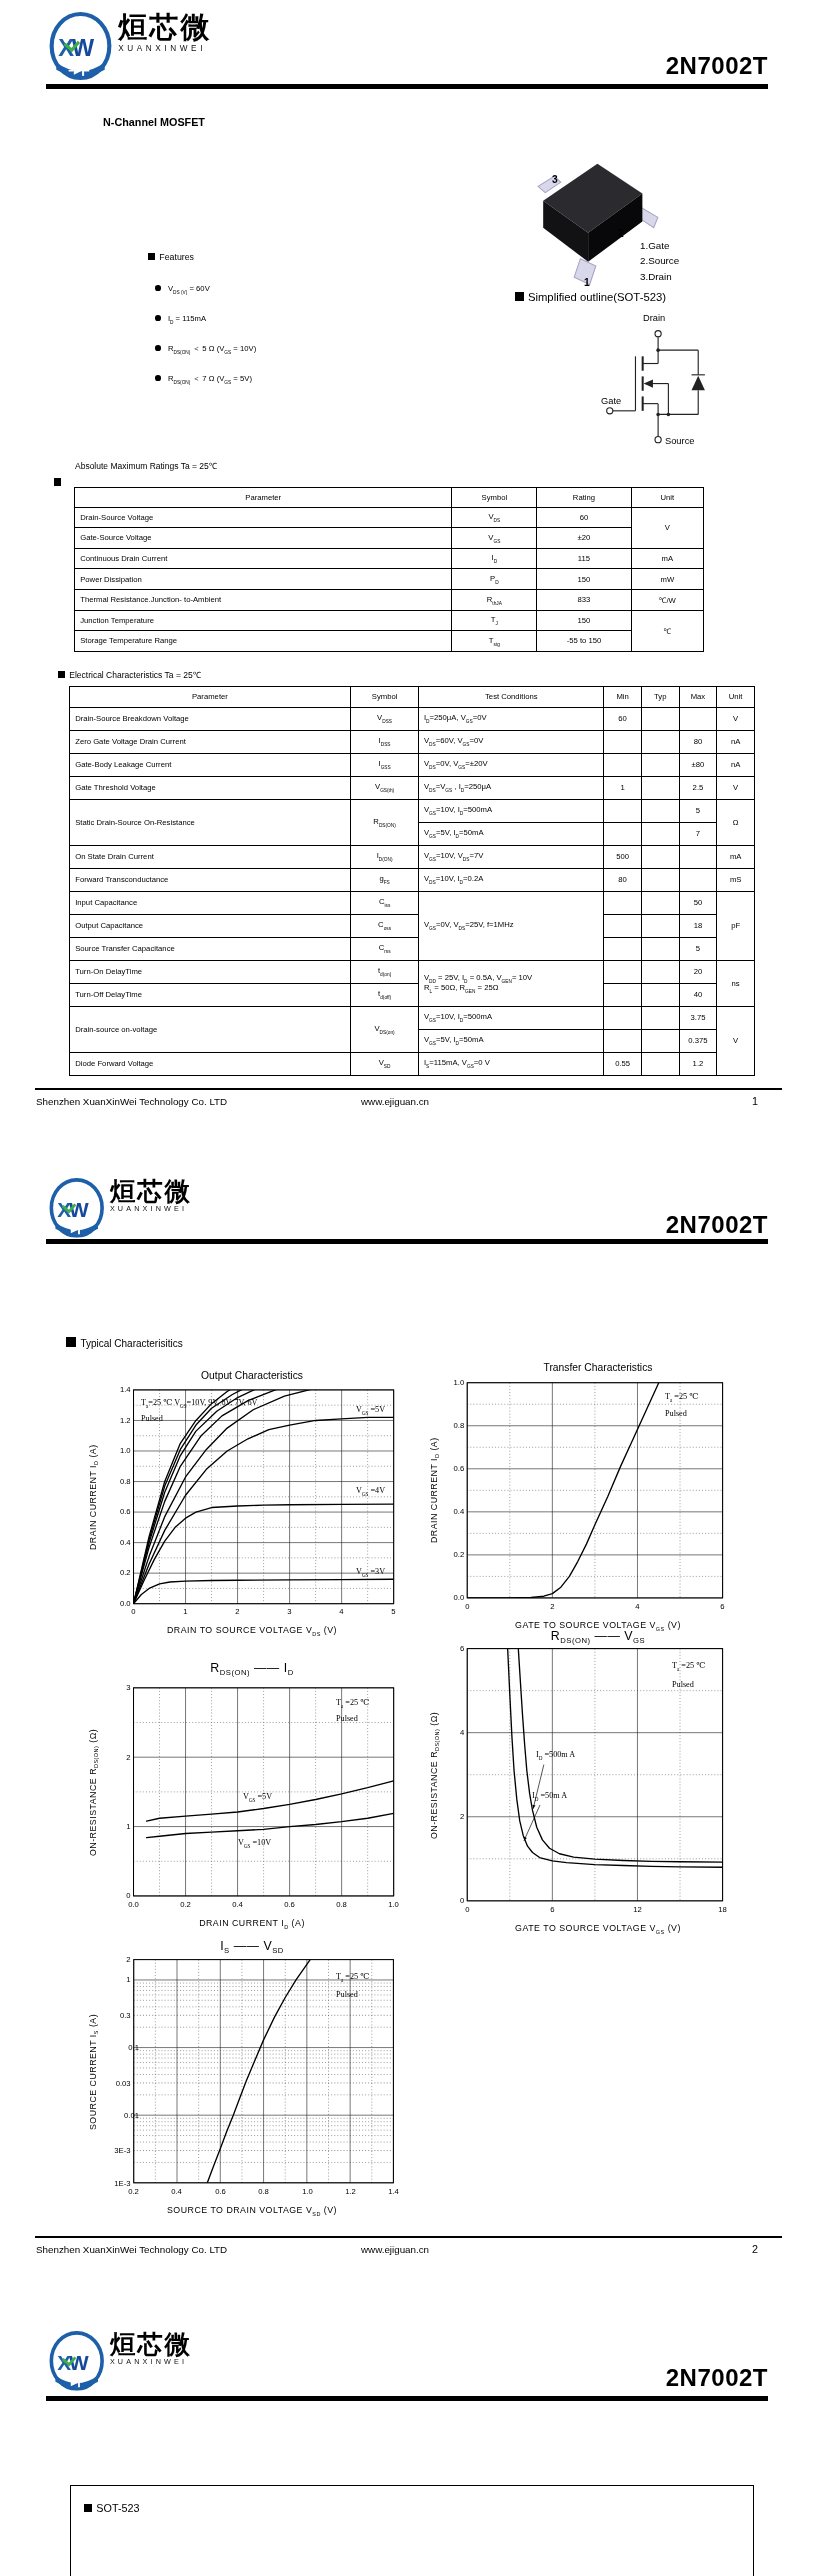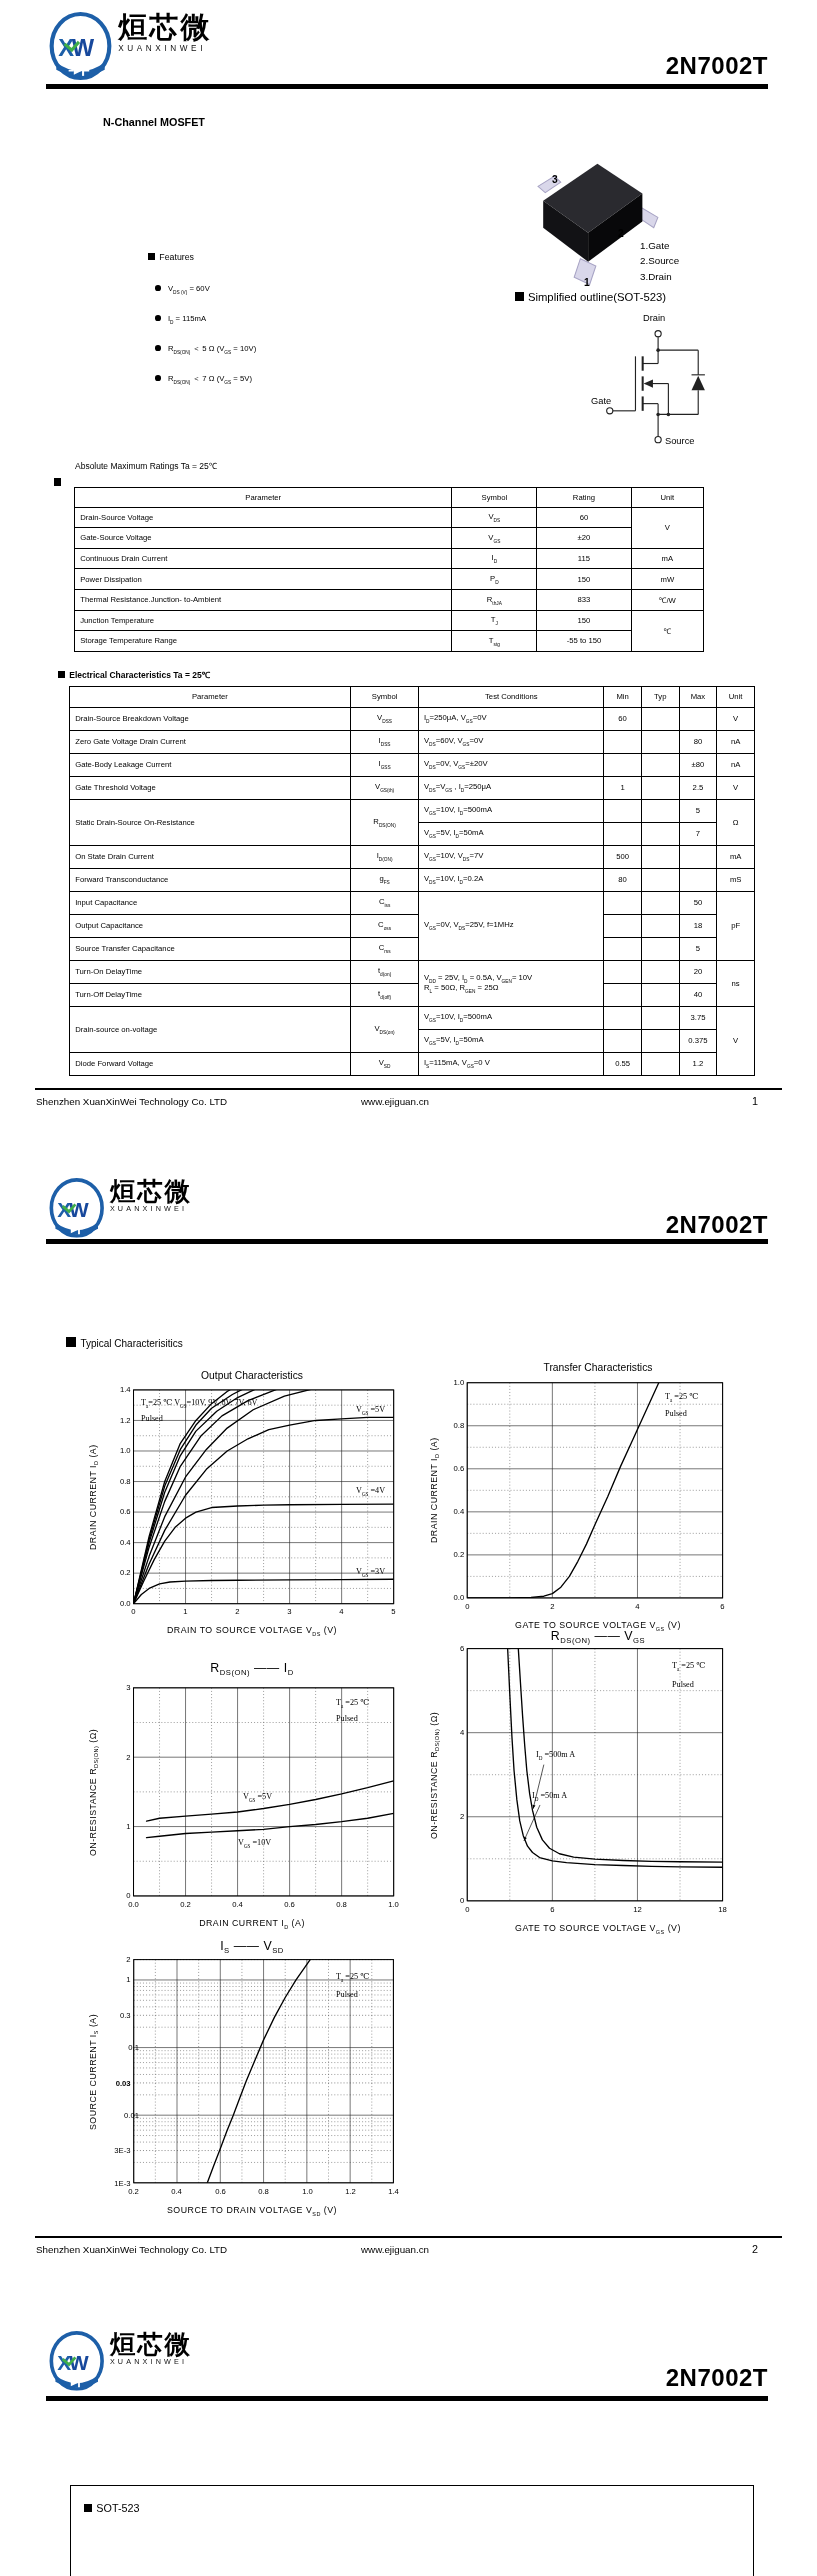--- a/index.html
+++ b/index.html
@@ -121,21 +121,21 @@
       <polygon points="184,145 202,137 202,153" fill="#222" stroke="none"></polygon>
       <line x1="232" y1="145" x2="232" y2="205"></line>
         <circle cx="232" cy="205" r="3.5" fill="#222" stroke="none"></circle>
       <line x1="182" y1="184" x2="212" y2="184"></line>
         <line x1="212" y1="184" x2="212" y2="205"></line>
       <line x1="168" y1="92" x2="168" y2="198"></line>
       <circle cx="118" cy="198" r="6"></circle>
         <line x1="124" y1="198" x2="168" y2="198"></line>
     </svg>
     <div class="mlab" style="left:94px;top:4.1px">Drain</div>
-    <div class="mlab" style="left:42px;top:87px">Gate</div>
+    <div class="mlab" style="left:52px;top:87px">Gate</div>
     <div class="mlab" style="left:116px;top:127px">Source</div>
   </div>
 
   <div class="abs" style="left:75px;top:460px;font-size:8.5px">Absolute Maximum Ratings Ta = 25℃</div>
   <div class="abs" style="left:54px;top:478px;width:7.2px;height:8.2px;background:#000"></div>
   <div class="twrap" style="left:74px;top:487px;width:630px">
     <table class="t t1">
       <colgroup>
           <col style="width:60%">
           <col style="width:13.5%">
@@ -186,21 +186,21 @@
           </tr>
       <tr>
             <td class="l">Storage Temperature Range</td>
             <td>T<sub>stg</sub></td>
             <td>-55 to 150</td>
           </tr>
     </tbody>
       </table>
   </div>
 
-  <div class="secttl" style="left:58px;top:669px;font-size:8.5px;font-weight:700"><span class="sq"></span><span>Electrical Characteristics Ta = 25℃</span></div>
+  <div class="secttl" style="left:58px;top:669px;font-size:8.5px;font-weight:400"><span class="sq"></span><span>Electrical Characteristics Ta = 25℃</span></div>
   <div class="twrap" style="left:69px;top:686px;width:686px">
     <table class="t t2">
       <colgroup>
           <col style="width:41%">
           <col style="width:10%">
           <col style="width:27%">
           <col style="width:5.5%">
           <col style="width:5.5%">
           <col style="width:5.5%">
           <col style="width:5.5%">
@@ -640,21 +640,21 @@
       <div class="tickx" style="left: 80px; top: 249px;">0.4</div>
       <div class="tickx" style="left: 124px; top: 249px;">0.6</div>
       <div class="tickx" style="left: 167px; top: 249px;">0.8</div>
       <div class="tickx" style="left: 211px; top: 249px;">1.0</div>
       <div class="tickx" style="left: 254px; top: 249px;">1.2</div>
       <div class="tickx" style="left: 297px; top: 249px;">1.4</div>
       <div class="ticky" style="left: 20.6px; top: 17px;">2</div>
       <div class="ticky" style="left: 20.6px; top: 37px;">1</div>
       <div class="ticky" style="left: 20.6px; top: 73px;">0.3</div>
       <div class="ticky" style="left: 29px; top: 105px;">0.1</div>
-      <div class="ticky" style="left: 20.6px; top: 141px; font-weight: bold;">0.03</div>
+      <div class="ticky" style="left: 20.6px; top: 141px;">0.03</div>
       <div class="ticky" style="left: 29px; top: 173px;">0.01</div>
       <div class="ticky" style="left: 20.6px; top: 208px;">3E-3</div>
       <div class="ticky" style="left: 20.6px; top: 241px;">1E-3</div>
       <div class="ann" style="left: 254px; top: 33px;">T<sub>a</sub> =25 ℃</div>
       <div class="ann" style="left: 254px; top: 52px;">Pulsed</div>
     </div>
 
   <div class="rule" style="left:35px;top:2236px;width:747px;height:2.1px"></div>
   <div class="ftxt" style="left:36px;top:2244px">Shenzhen XuanXinWei Technology Co. LTD</div>
   <div class="ftxt" style="left:361px;top:2244px">www.ejiguan.cn</div>

